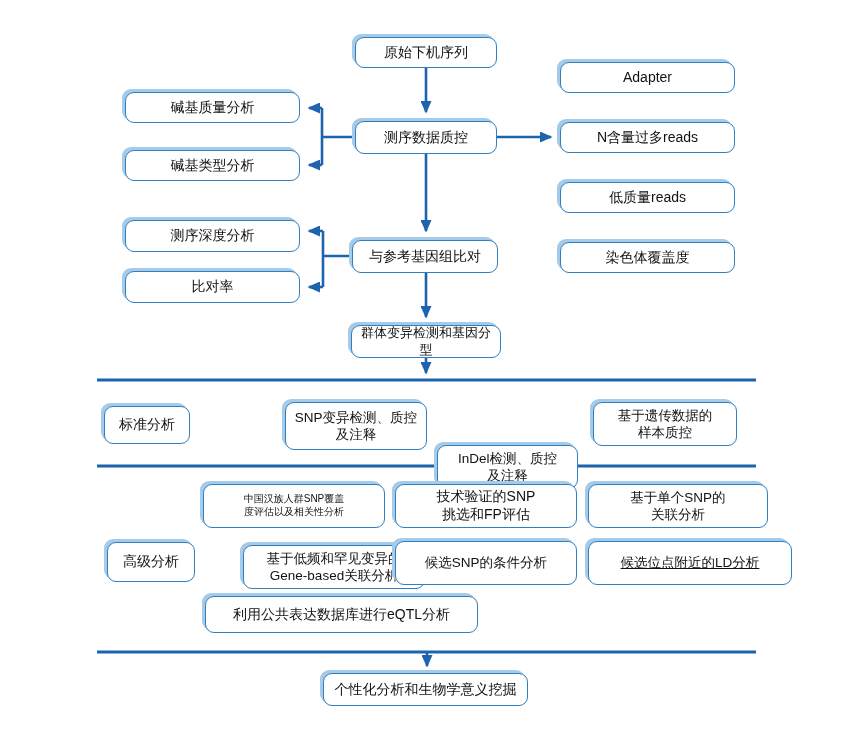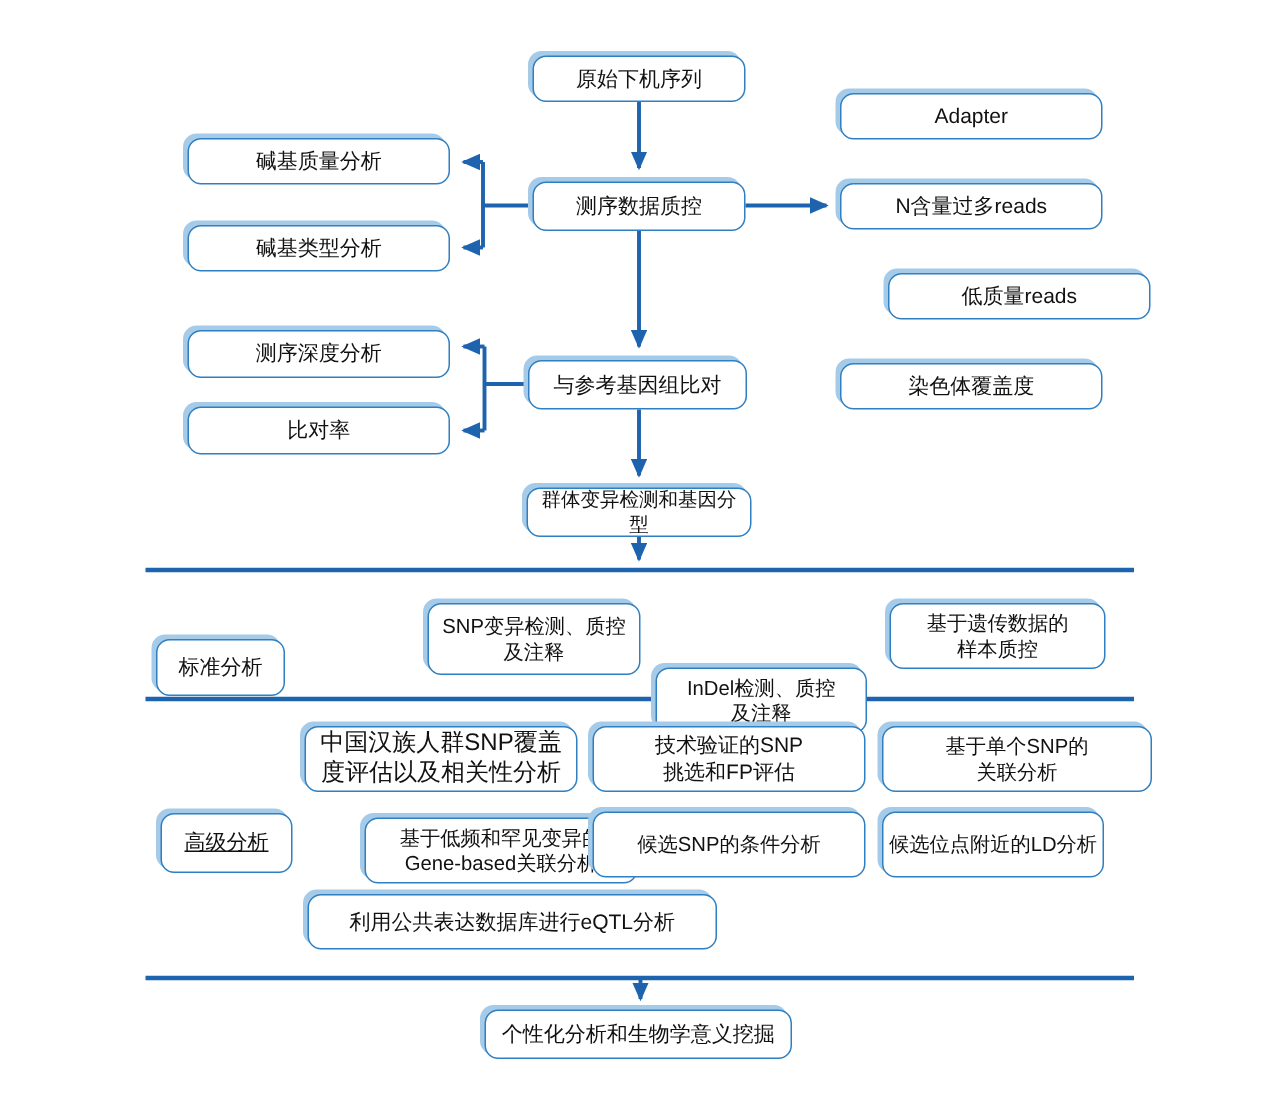--- a/index.html
+++ b/index.html
@@ -58,37 +58,37 @@
   }
   .box .lbl { white-space: pre-line; }
 
   
   #n-raw      { left:355px; top:37px;  width:142px; height:31px; }
   #n-qc       { left:355px; top:121px; width:142px; height:33px; }
   #n-align    { left:352px; top:240px; width:146px; height:33px; }
   #n-variant  { left:351px; top:325px; width:150px; height:33px; font-size:13px; }
   #n-adapter  { left:560px; top:62px;  width:175px; height:31px; }
   #n-nreads   { left:560px; top:122px; width:175px; height:31px; }
-  #n-lowq     { left:560px; top:182px; width:175px; height:31px;margin-left:32px; }
+  #n-lowq     { left:560px; top:182px; width:175px; height:31px; }
   #n-chrom    { left:560px; top:242px; width:175px; height:31px; }
   #n-baseq    { left:125px; top:92px;  width:175px; height:31px; }
   #n-baset    { left:125px; top:150px; width:175px; height:31px; }
   #n-depth    { left:125px; top:220px; width:175px; height:32px; }
   #n-rate     { left:125px; top:271px; width:175px; height:32px; }
-  #n-stdlabel { left:104px; top:406px; width:86px;  height:38px;margin-top:20px; }
+  #n-stdlabel { left:104px; top:406px; width:86px;  height:38px; }
   #n-snp      { left:285px; top:402px; width:142px; height:48px; font-size:13.5px; }
   #n-indel    { left:437px; top:402px; width:141px; height:44px; font-size:13.5px;margin-top:43px; }
   #n-sampleqc { left:593px; top:402px; width:144px; height:44px; font-size:13.5px;text-align:center; }
-  #n-advlabel { left:107px; top:542px; width:88px;  height:40px;text-decoration:underline; }
-  #n-han      { left:203px; top:484px; width:182px; height:44px; font-size:16px; }
+  #n-advlabel { left:107px; top:542px; width:88px;  height:40px; }
+  #n-han      { left:203px; top:484px; width:182px; height:44px; font-size:10px; }
   #n-tech     { left:395px; top:484px; width:182px; height:44px; font-size:14px; }
   #n-single   { left:588px; top:484px; width:180px; height:44px; font-size:13.5px; }
   #n-rare     { left:203px; top:545px; width:182px; height:44px; font-size:13.5px;margin-left:40px; }
   #n-cond     { left:395px; top:541px; width:182px; height:44px; font-size:13.5px; }
-  #n-ld       { left:588px; top:541px; width:148px; height:44px; font-size:13.5px; }
+  #n-ld       { left:588px; top:541px; width:204px; height:44px; font-size:13.5px;text-decoration:underline; }
   #n-eqtl     { left:205px; top:596px; width:273px; height:37px; }
   #n-roc      { left:490px; top:596px; width:278px; height:37px; }
   #n-final    { left:323px; top:673px; width:205px; height:33px; }
 </style>
 </head>
 <body>
 
 <div class="canvas">
 
   <svg class="wires" viewBox="0 0 850 737" xmlns="http://www.w3.org/2000/svg">

